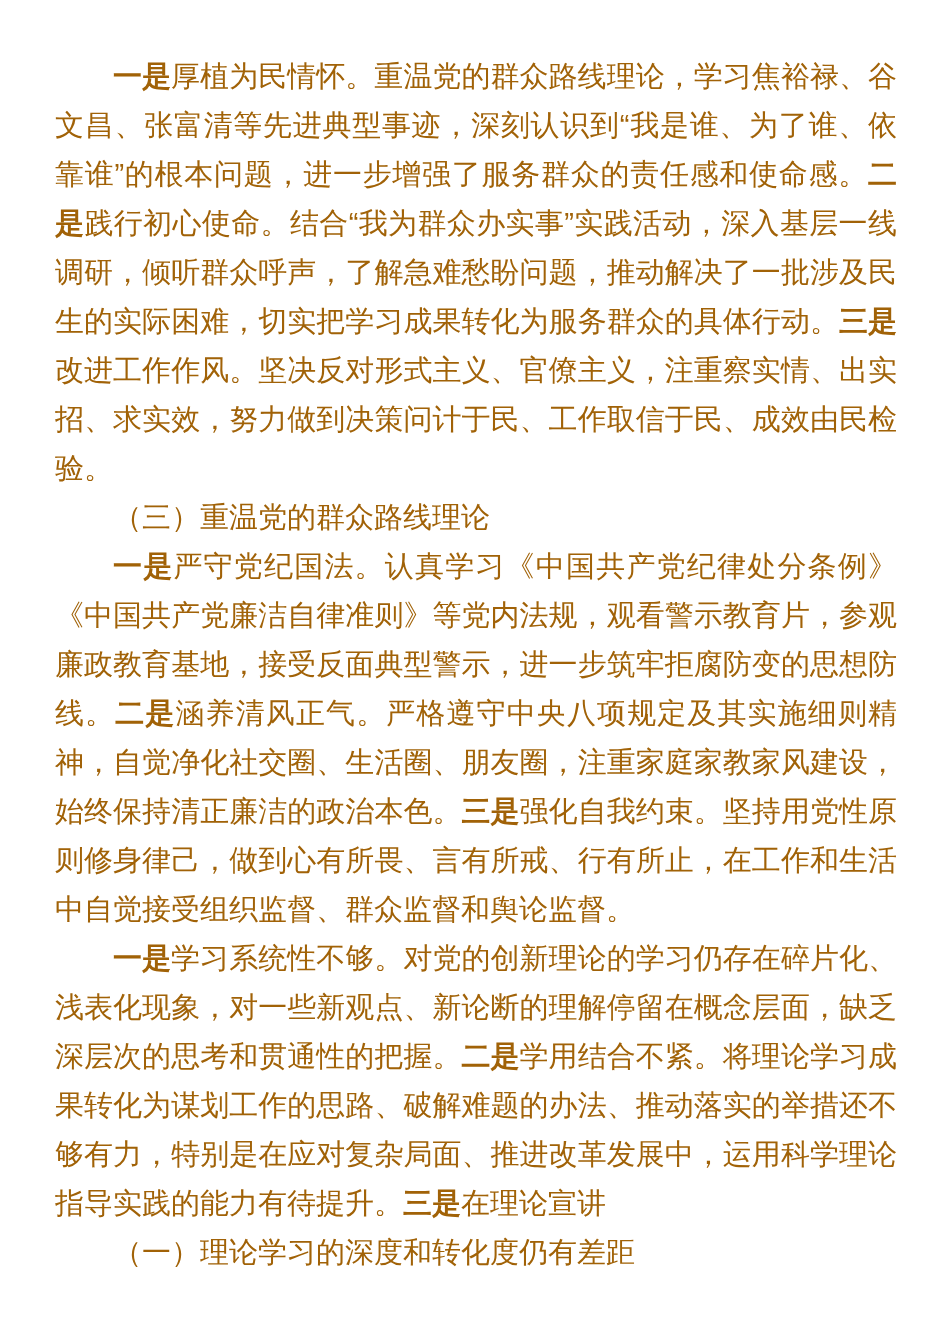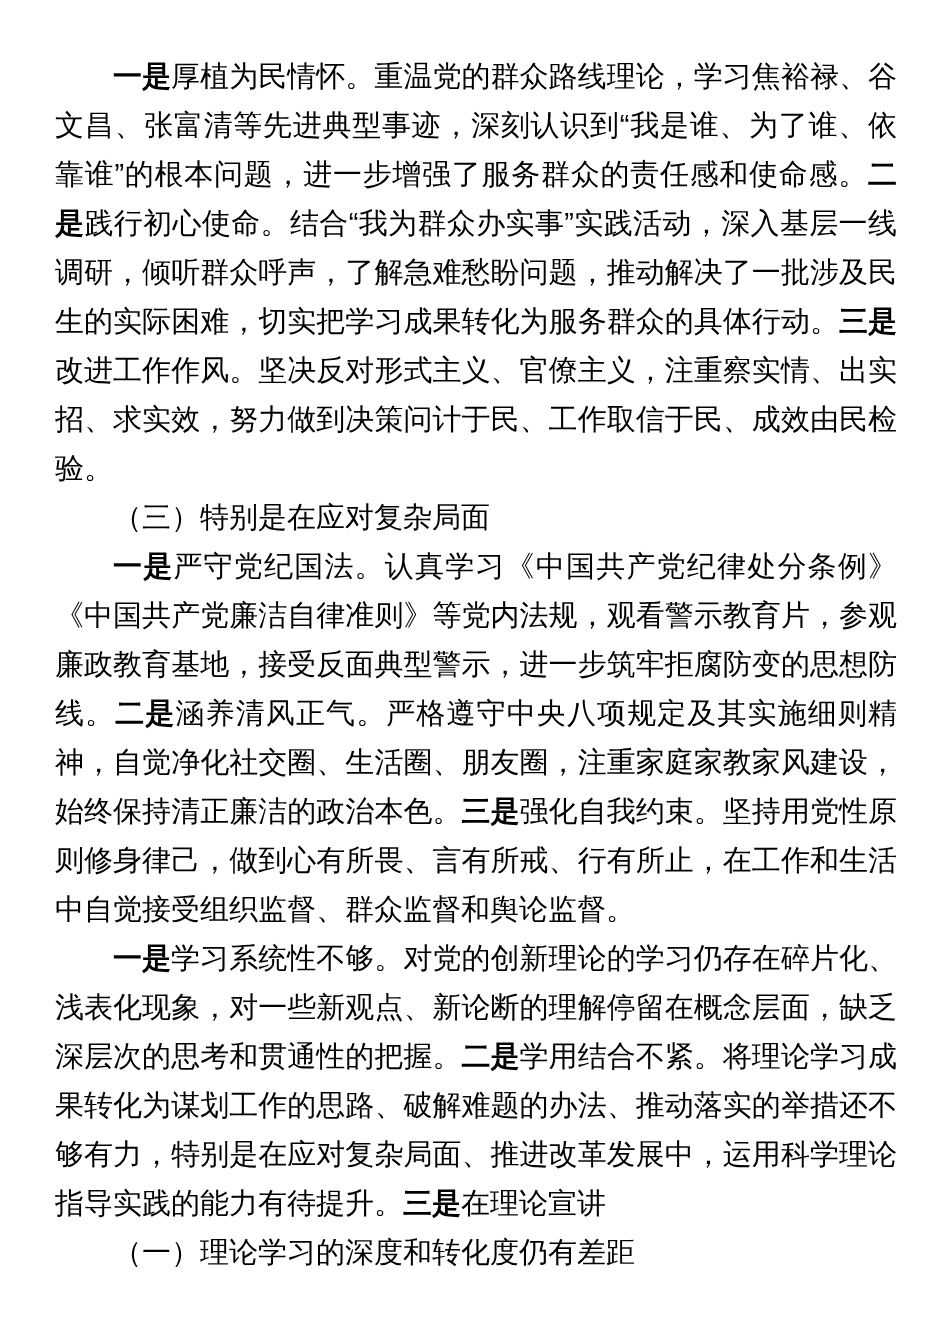--- a/index.html
+++ b/index.html
@@ -20,21 +20,21 @@
   }
   .content {
     position: absolute;
     left: 55px;
     top: 52px;
     width: 842px;
   }
   .para {
     font-size: 29px;
     line-height: 49px;
-    color: #000000;
+    color: #a16207;
     text-align: justify;
     text-justify: inter-character;
     text-indent: 58px;
     margin: 0;
     letter-spacing: 0px;
     word-break: break-all;
     font-weight: 400;
   }
   .para.heading {
     text-align: left;
@@ -44,18 +44,18 @@
   b, .b {
     font-weight: 700;
   }
 </style>
 </head>
 <body>
 
 <div class="page">
   <div class="content" id="doc-body">
       <p class="para"><span class="b">一是</span><span>厚植为民情怀。重温党的群众路线理论，学习焦裕禄、谷文昌、张富清等先进典型事迹，深刻认识到“我是谁、为了谁、依靠谁”的根本问题，进一步增强了服务群众的责任感和使命感。</span><span class="b">二是</span><span>践行初心使命。结合“我为群众办实事”实践活动，深入基层一线调研，倾听群众呼声，了解急难愁盼问题，推动解决了一批涉及民生的实际困难，切实把学习成果转化为服务群众的具体行动。</span><span class="b">三是</span><span>改进工作作风。坚决反对形式主义、官僚主义，注重察实情、出实招、求实效，努力做到决策问计于民、工作取信于民、成效由民检验。</span></p>
-      <p class="para heading"><span>（三）特别是在应对复杂局面</span></p>
+      <p class="para heading"><span>（三）重温党的群众路线理论</span></p>
       <p class="para"><span class="b">一是</span><span>严守党纪国法。认真学习《中国共产党纪律处分条例》《中国共产党廉洁自律准则》等党内法规，观看警示教育片，参观廉政教育基地，接受反面典型警示，进一步筑牢拒腐防变的思想防线。</span><span class="b">二是</span><span>涵养清风正气。严格遵守中央八项规定及其实施细则精神，自觉净化社交圈、生活圈、朋友圈，注重家庭家教家风建设，始终保持清正廉洁的政治本色。</span><span class="b">三是</span><span>强化自我约束。坚持用党性原则修身律己，做到心有所畏、言有所戒、行有所止，在工作和生活中自觉接受组织监督、群众监督和舆论监督。</span></p>
       <p class="para"><span class="b">一是</span><span>学习系统性不够。对党的创新理论的学习仍存在碎片化、浅表化现象，对一些新观点、新论断的理解停留在概念层面，缺乏深层次的思考和贯通性的把握。</span><span class="b">二是</span><span>学用结合不紧。将理论学习成果转化为谋划工作的思路、破解难题的办法、推动落实的举措还不够有力，特别是在应对复杂局面、推进改革发展中，运用科学理论指导实践的能力有待提升。</span><span class="b">三是</span><span>在理论宣讲</span></p>
       <p class="para heading"><span>（一）理论学习的深度和转化度仍有差距</span></p>
     </div>
 </div>
 
 </body></html>

